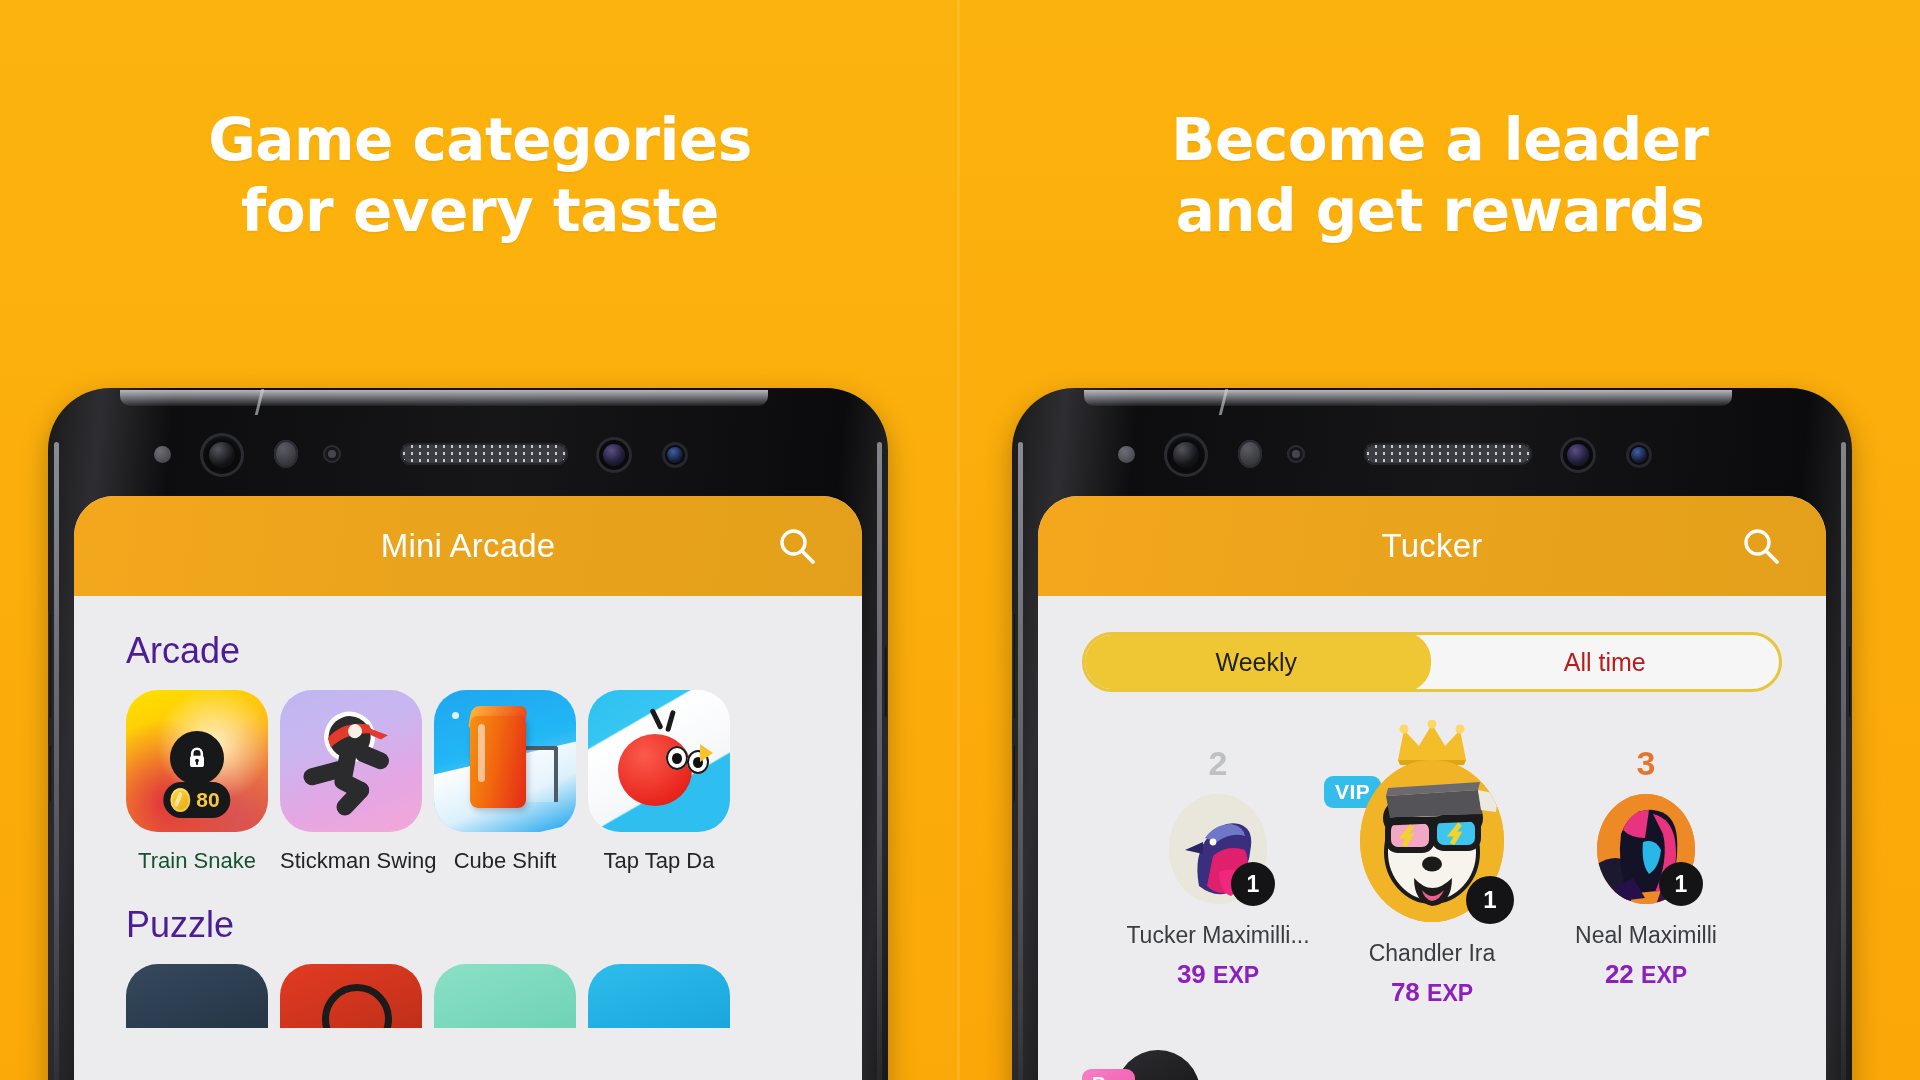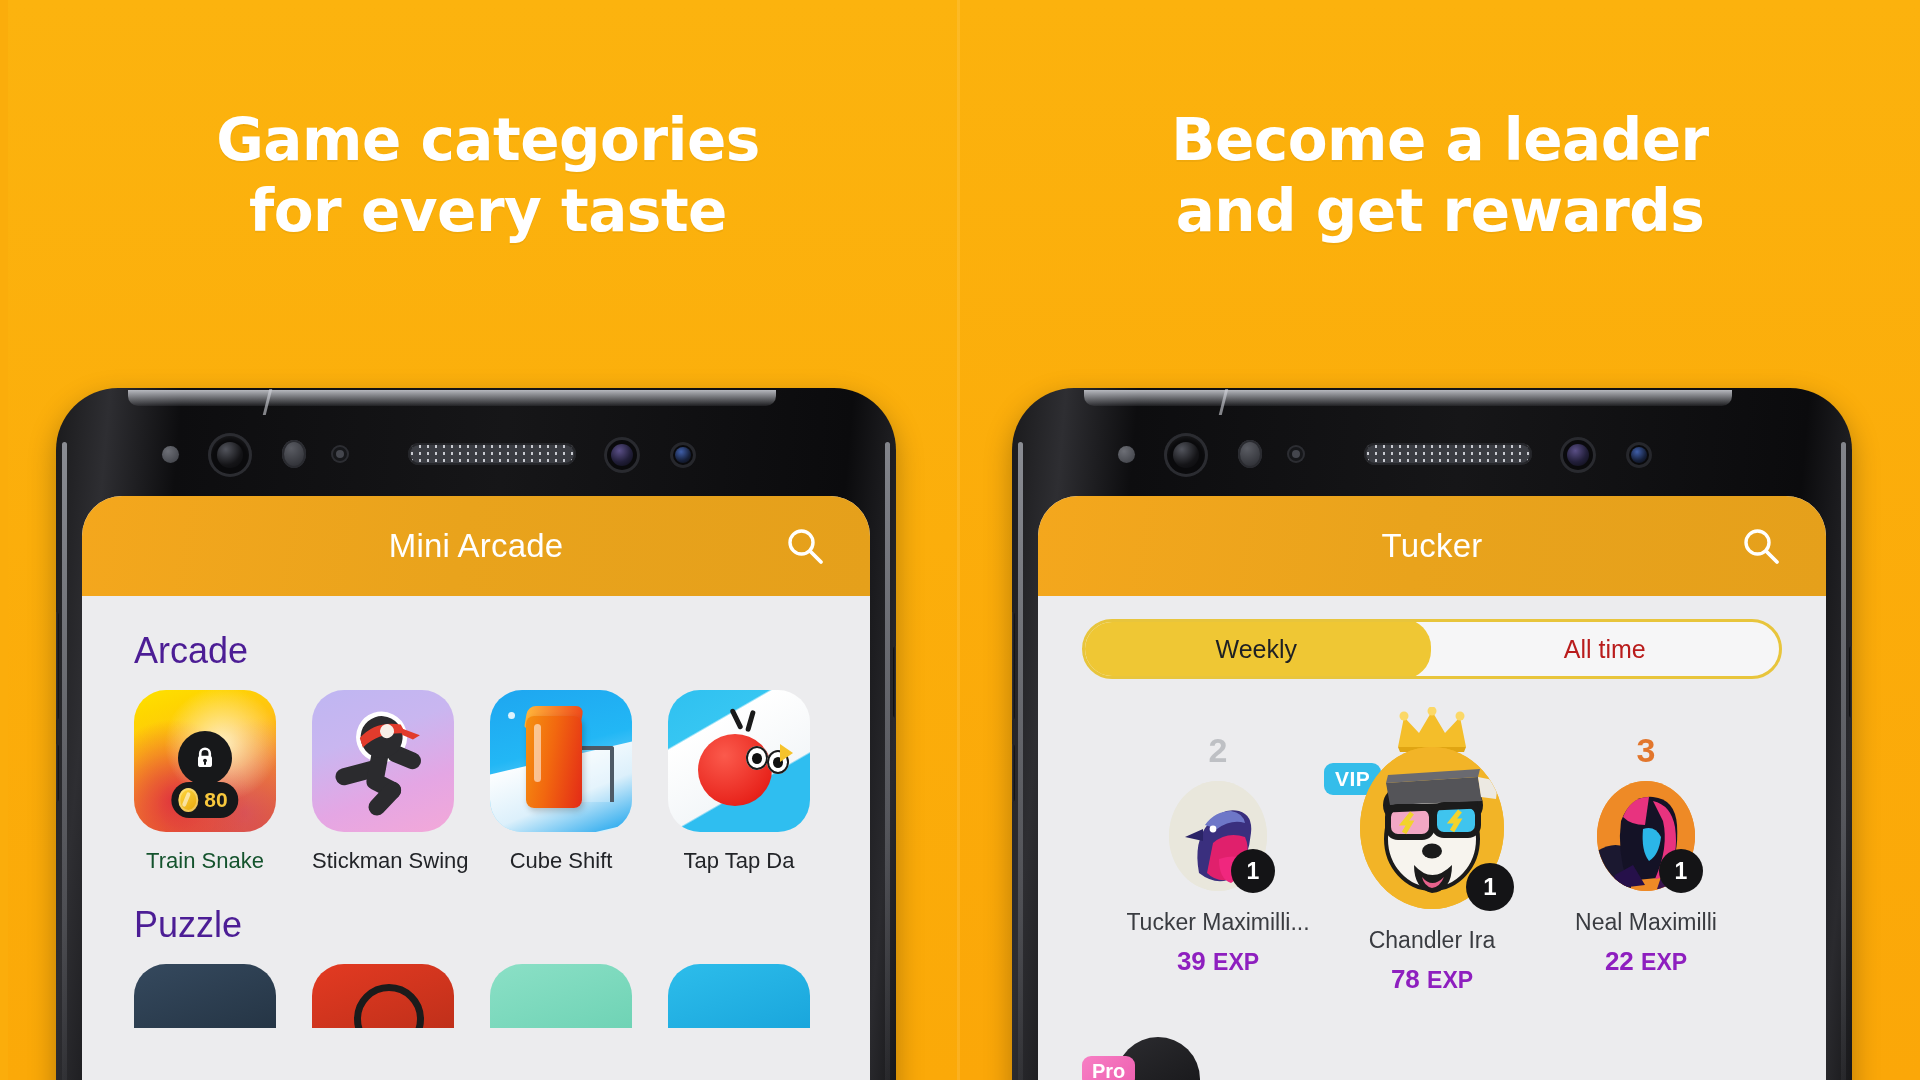--- a/index.html
+++ b/index.html
@@ -12,21 +12,21 @@
     position: relative;
     width: 1920px; height: 1080px;
     background: #FBAD0B;
     overflow: hidden;
   }
   
   .panel {
     position: absolute; top: 0; height: 1080px;
     overflow: hidden;
   }
-  .panel-left  { left: 8px;   width: 960px; background: linear-gradient(180deg,#FCB30E 0%,#FBA908 100%); }
+  .panel-left  { left: 0;   width: 960px; background: linear-gradient(180deg,#FCB30E 0%,#FBA908 100%); }
   .panel-right { left: 960px; width: 960px; background: linear-gradient(180deg,#FCB20D 0%,#FBA708 100%); }
   .panel-divider {
     position: absolute; left: 957px; top: 0; width: 3px; height: 1080px;
     background: rgba(255,255,255,0.10);
   }
 
   
   .headline {
     position: absolute; top: 105px; width: 100%;
     text-align: center;
@@ -143,21 +143,21 @@
   }
   .appbar-search svg { width: 100%; height: 100%; display: block; }
 
   
   .content { position: relative; padding: 0 0 0 0; height: calc(100% - 100px); }
   .section-title {
     font-size: 36px; color: #4c1d95; padding: 34px 0 0 52px;
     font-family: "Liberation Sans", sans-serif;
   }
   .tile-row {
-    display: flex; gap: 36px; padding: 18px 0 0 52px;
+    display: flex; gap: 12px; padding: 18px 0 0 52px;
   }
   .tile { width: 142px; flex: 0 0 142px; }
   .tile-art {
     position: relative;
     width: 142px; height: 142px; border-radius: 32px; overflow: hidden;
   }
   .tile-label {
     margin-top: 16px; text-align: center;
     font-size: 22px; color: #222428; white-space: nowrap;
   }
@@ -249,21 +249,21 @@
   .tile-art.small-cut { height: 64px; border-radius: 32px 32px 0 0; }
   .art-pz1 { background: linear-gradient(160deg,#35495E,#253545); }
   .art-pz2 { background: linear-gradient(160deg,#E33A22,#C0301A); position: relative; }
   .art-pz2::after{ content:""; position:absolute; left:42px; top:20px; width:56px; height:56px;
     border-radius:50%; border:7px solid #1b1b1b; }
   .art-pz3 { background: linear-gradient(160deg,#8BE0C6,#6FD3B5); }
   .art-pz4 { background: linear-gradient(160deg,#2DBDEB,#1AA6DC); }
 
   
   .segmented {
-    margin: 23px 44px 0 44px;
+    margin: 36px 44px 0 44px;
     height: 60px; border-radius: 30px;
     border: 3px solid #E8C53C;
     background: #F6F6F7;
     display: flex; overflow: hidden; position: relative;
   }
   .seg {
     flex: 1; display: flex; align-items: center; justify-content: center;
     font-size: 25px; color: #b91c1c; cursor: pointer;
   }
   .seg.active {

